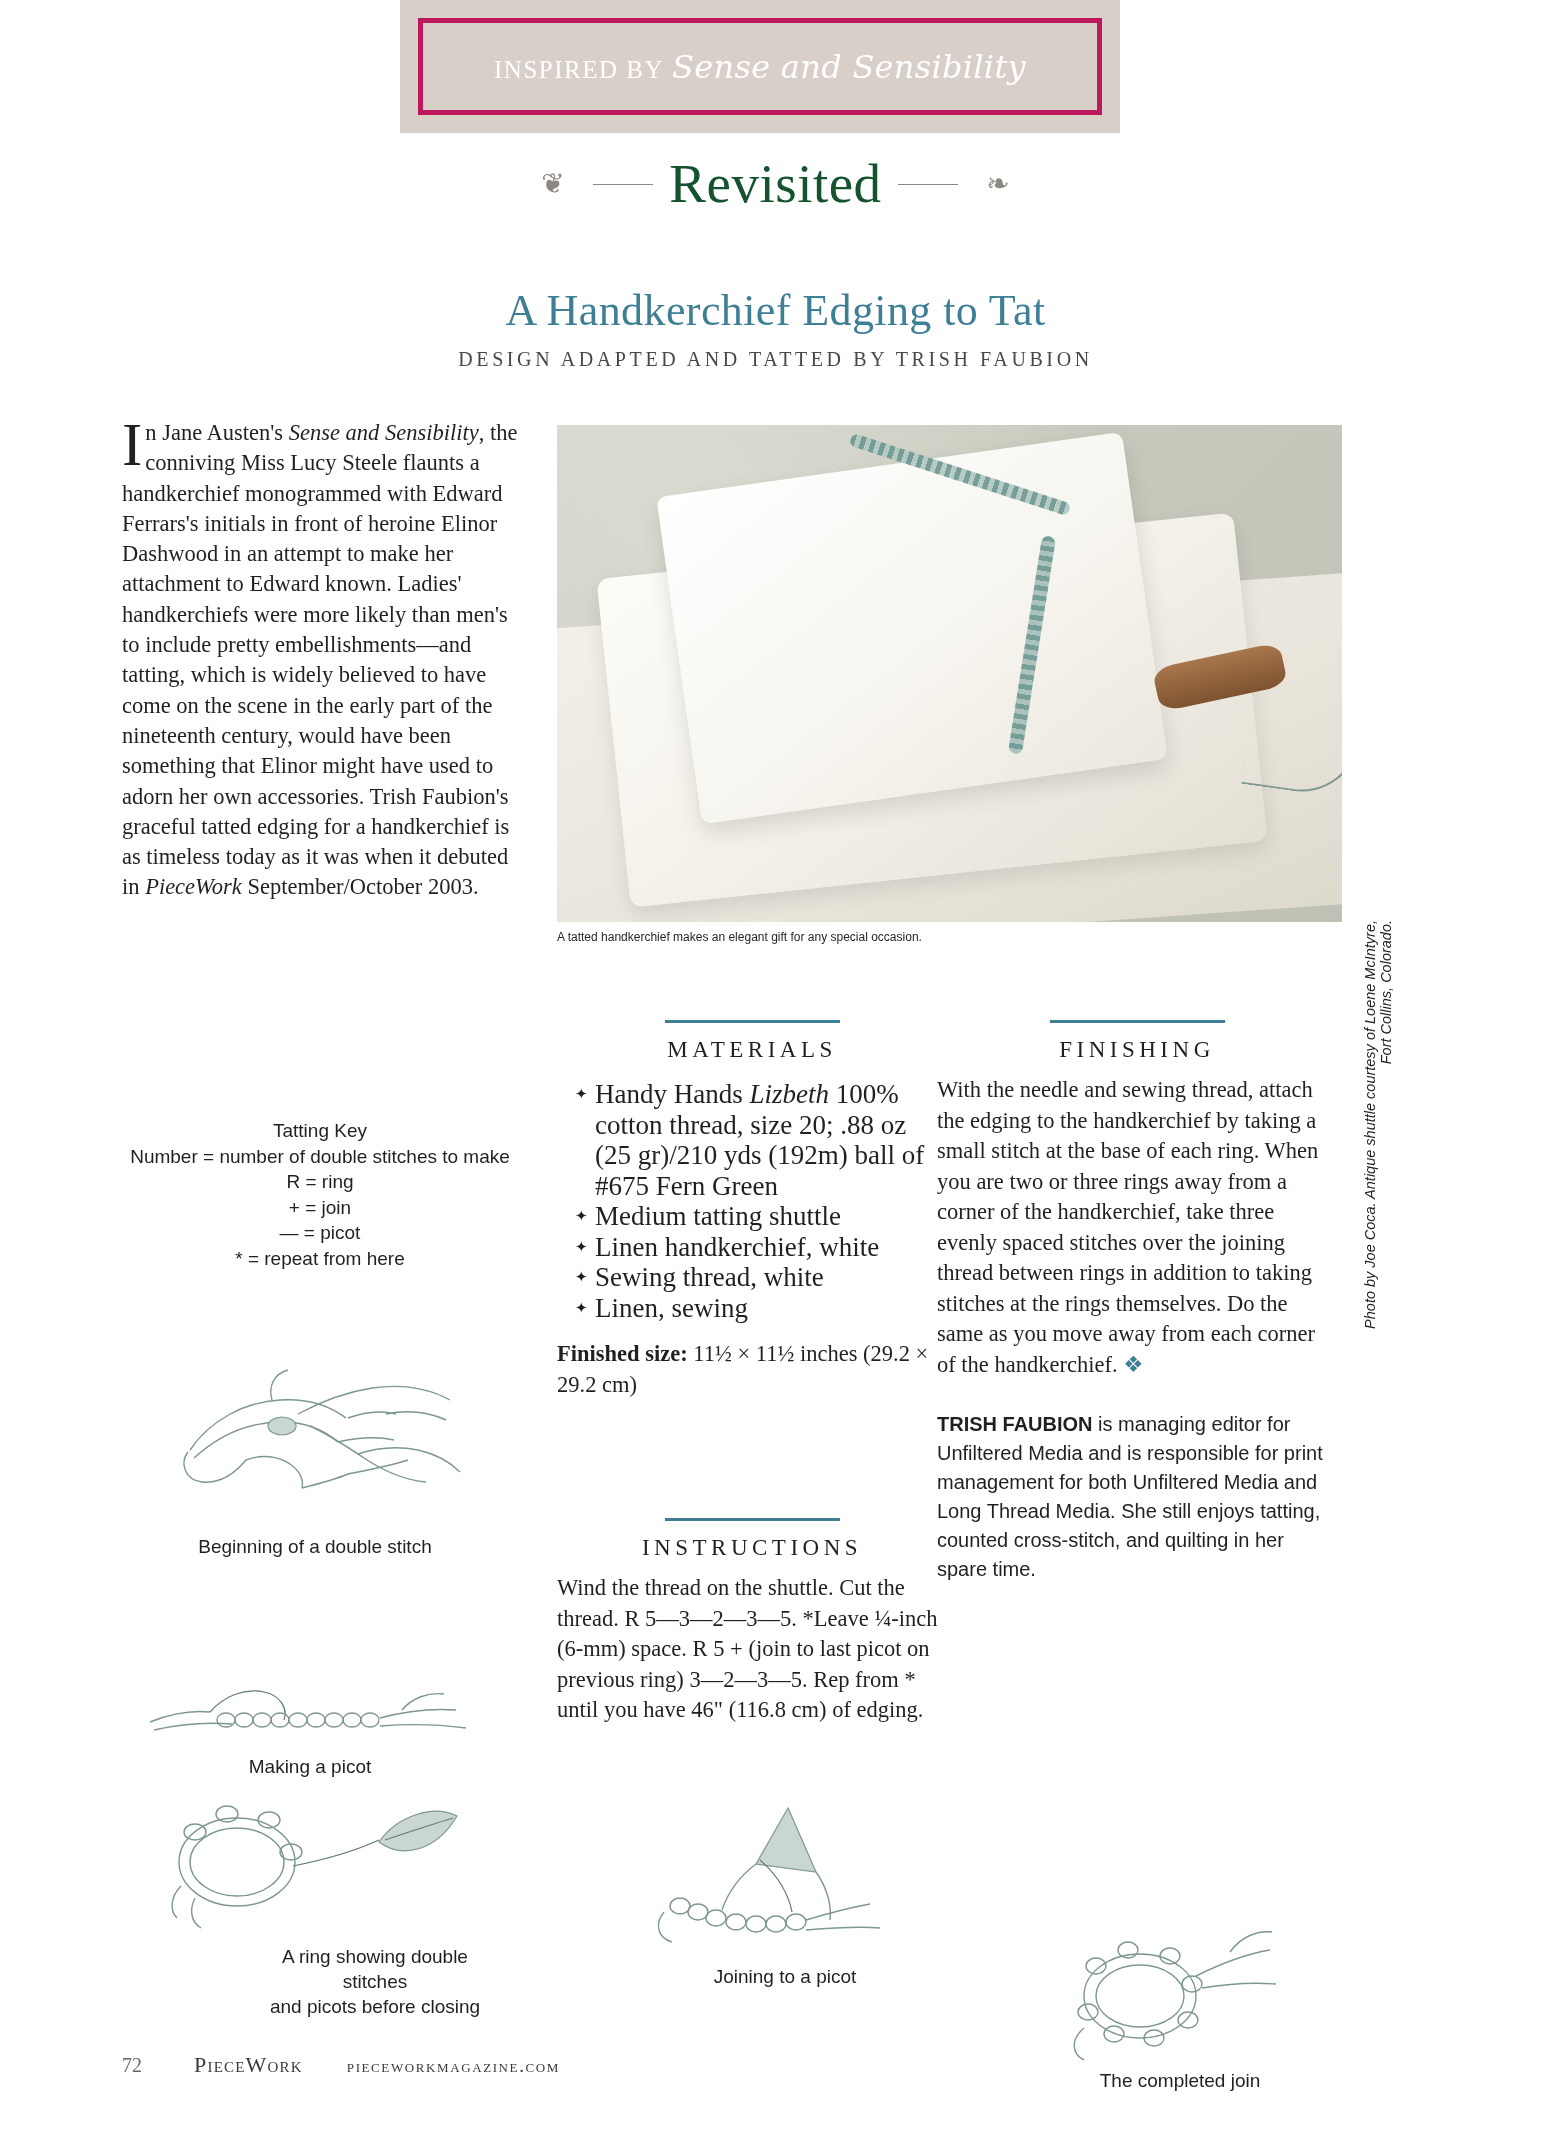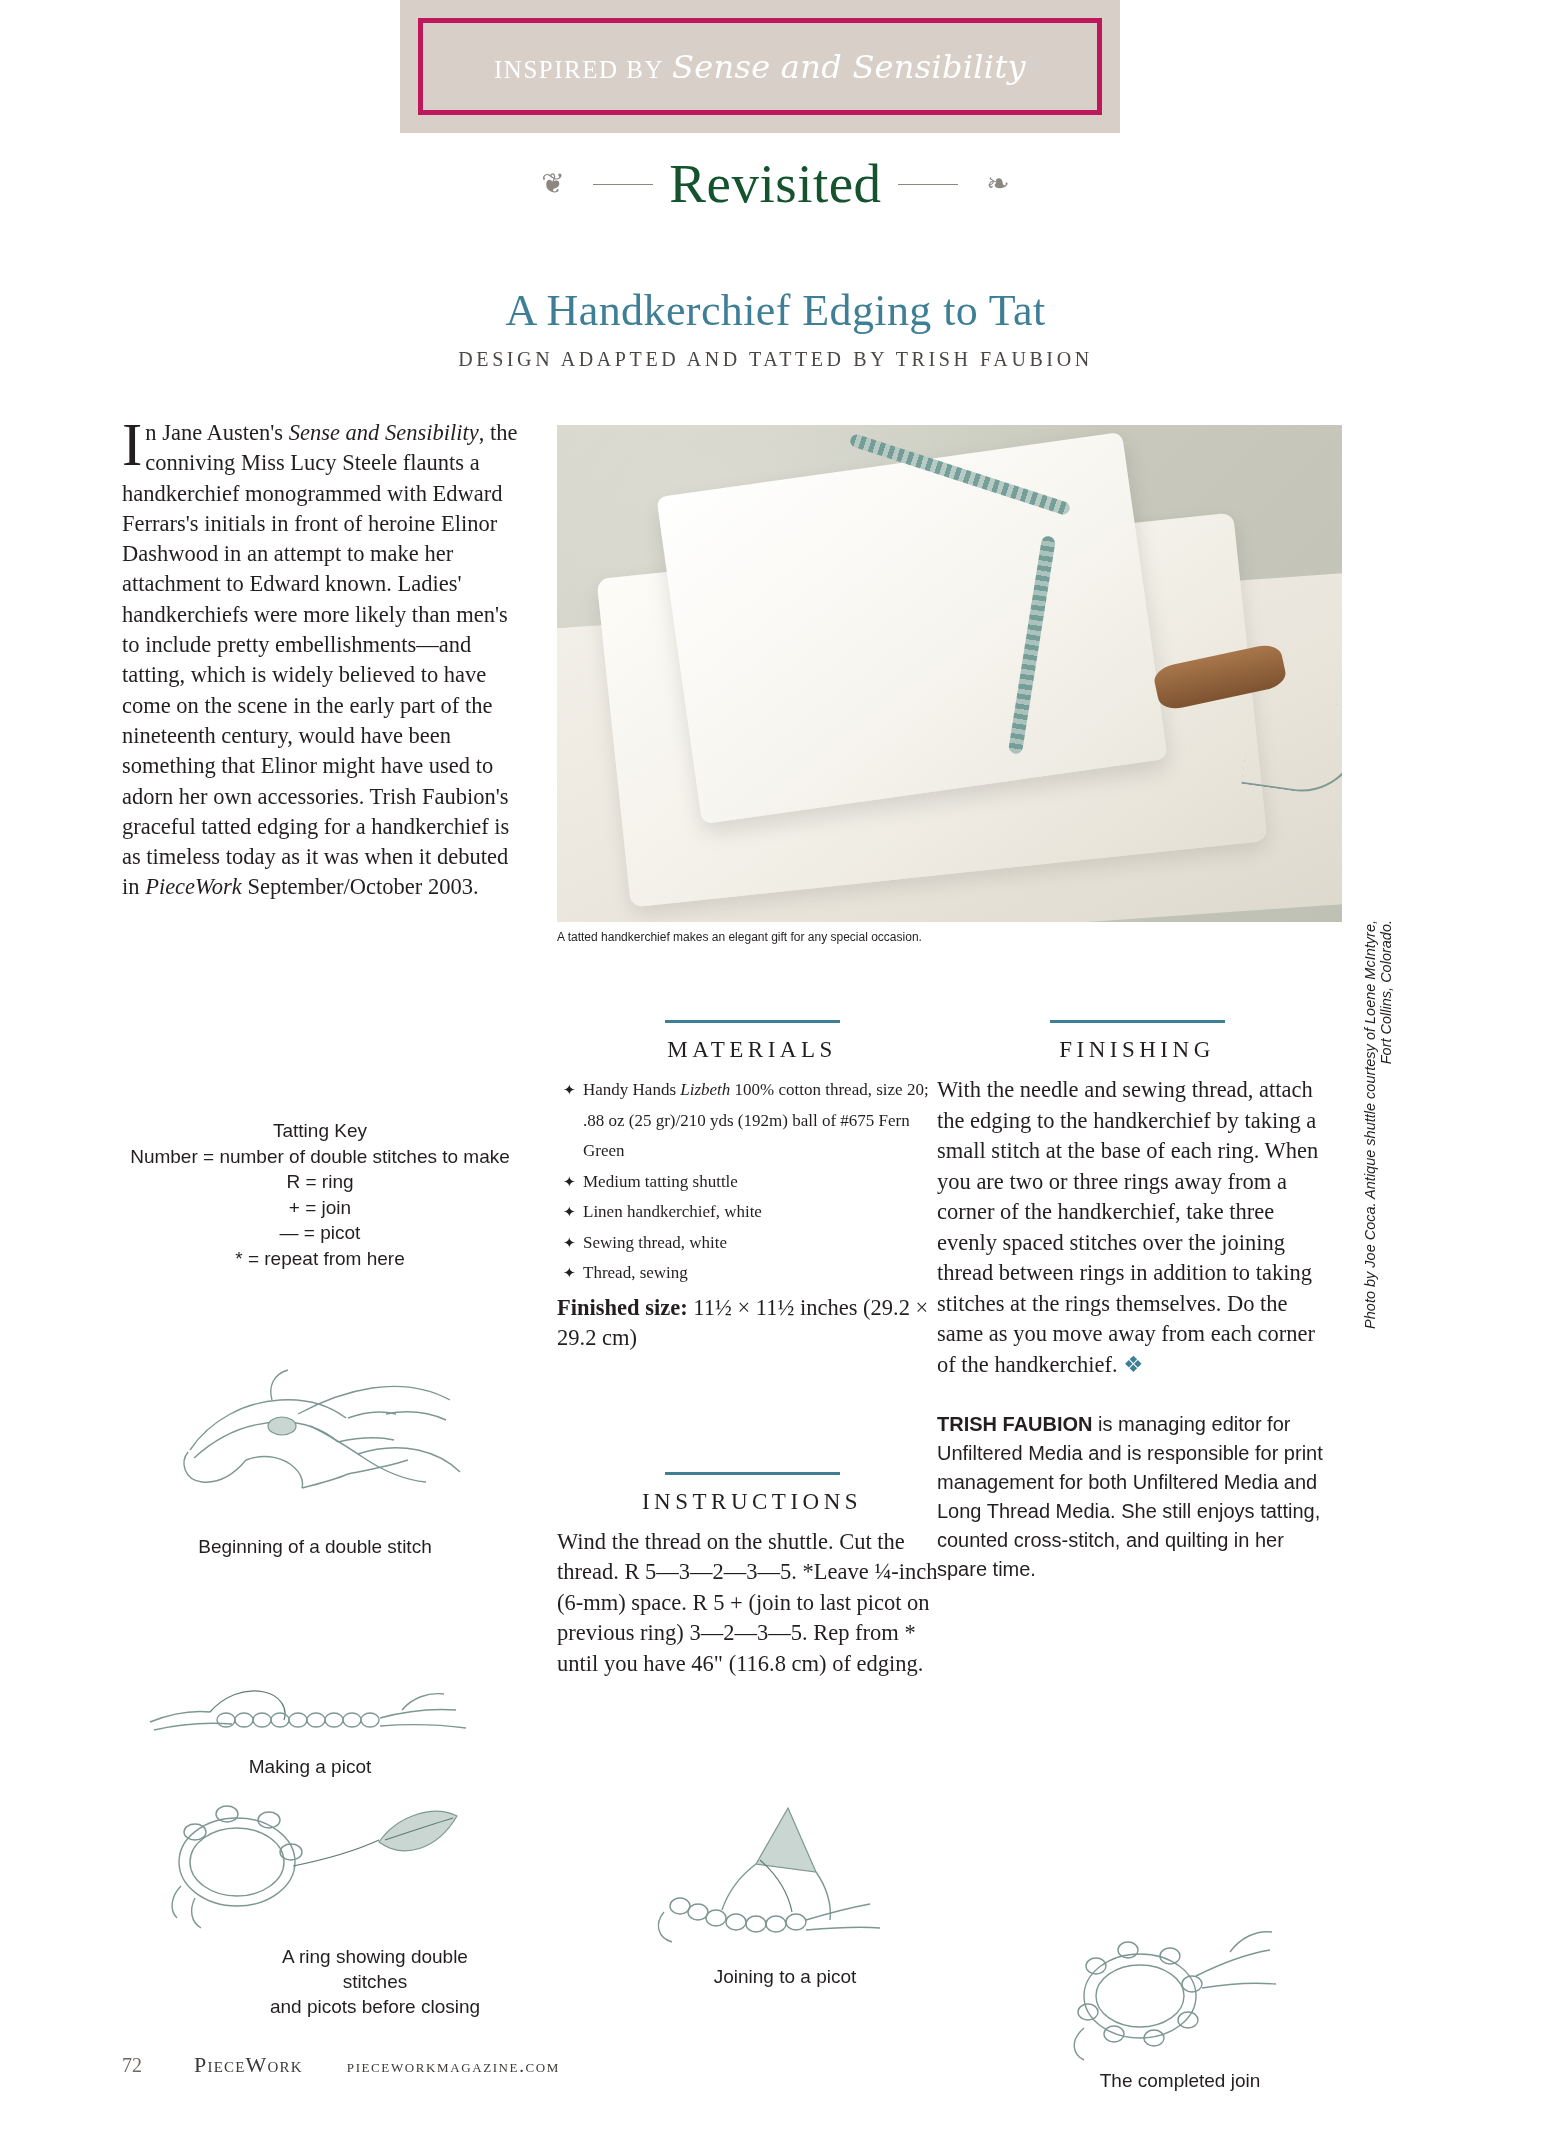--- a/index.html
+++ b/index.html
@@ -323,23 +323,23 @@
   .sec-head {
     text-align: center;
     font-family: "Liberation Serif", serif;
     font-size: 23px;
     letter-spacing: 4.5px;
     color: #231f20;
     margin-bottom: 12px;
   }
   .mat-list {
     list-style: none;
-    margin: 4px;
+    margin: 16px;
     padding: 0;
-    font-size: 17px;
+    font-size: 27px;
     line-height: 30.5px;
   }
   .mat-list li {
     position: relative;
     padding-left: 22px;
     text-indent: 0;
   }
   .mat-list li::before {
     content: "\2726";
     position: absolute;
@@ -552,21 +552,21 @@
 </div>
 
 <div class="col-mid">
   <div class="sec-rule"></div>
   <div class="sec-head">MATERIALS</div>
   <ul class="mat-list">
     <li>Handy Hands <span class="it">Lizbeth</span> 100% cotton thread, size 20; .88 oz (25 gr)/210 yds (192m) ball of #675 Fern Green</li>
     <li>Medium tatting shuttle</li>
     <li>Linen handkerchief, white</li>
     <li>Sewing thread, white</li>
-    <li>Thread, sewing</li>
+    <li>Linen, sewing</li>
   </ul>
   <div class="finished"><b>Finished size:</b> <span>11½ × 11½ inches (29.2 × 29.2 cm)</span></div>
 
   <div class="instr-block">
     <div class="sec-rule"></div>
     <div class="sec-head">INSTRUCTIONS</div>
     <p class="body-par">Wind the thread on the shuttle. Cut the thread. R 5—3—2—3—5. *Leave ¼-inch (6-mm) space. R 5 + (join to last picot on previous ring) 3—2—3—5. Rep from * until you have 46" (116.8 cm) of edging.</p>
   </div>
 </div>
 

